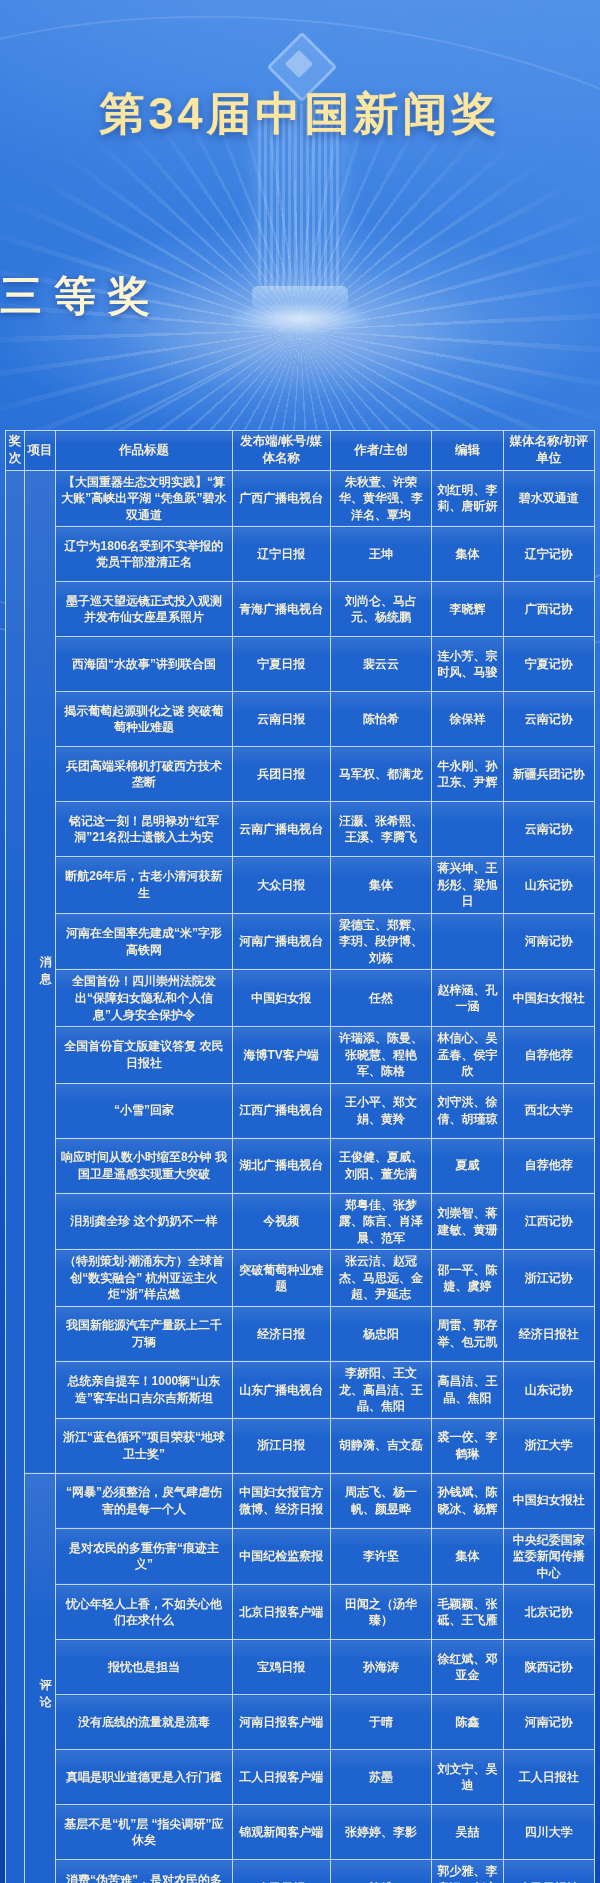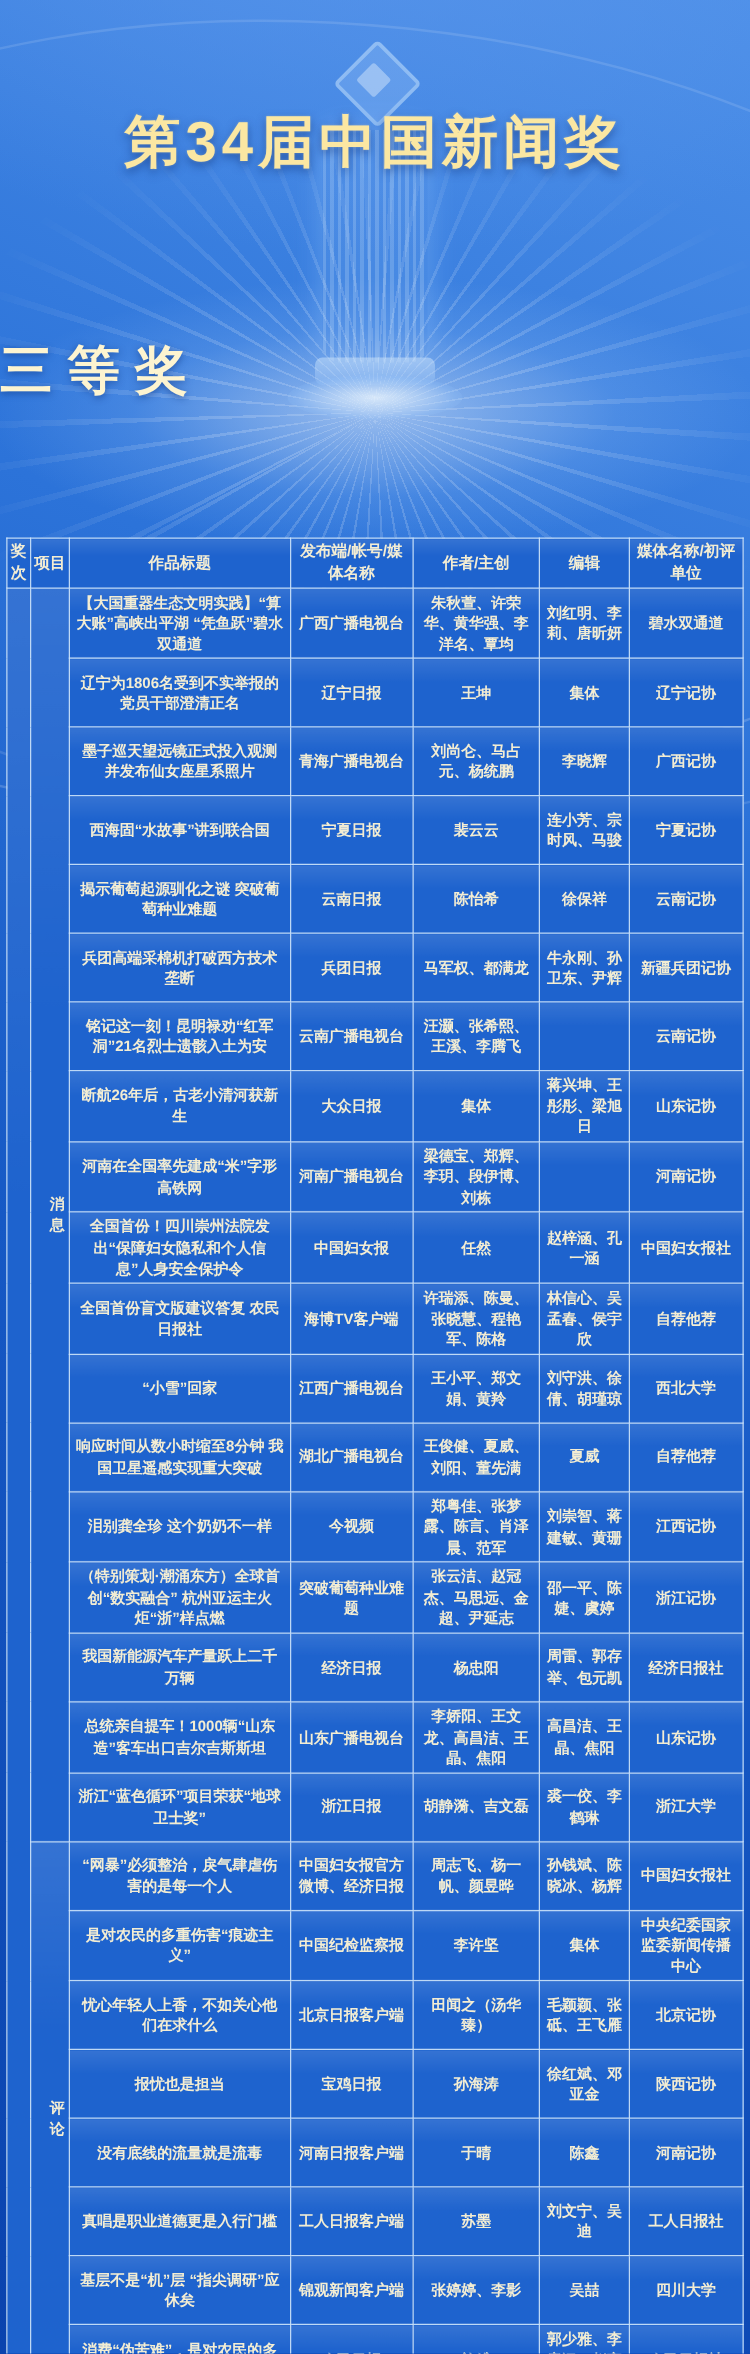--- a/index.html
+++ b/index.html
@@ -56,21 +56,21 @@
     border-collapse:collapse;table-layout:fixed;
   }
   .awards th,.awards td{
     border:1px solid rgba(206,228,250,.9);
     background:linear-gradient(180deg,rgba(255,255,255,.10),rgba(255,255,255,0) 34%),#1e63ce;
     color:#f3edd3;font-weight:bold;text-align:center;vertical-align:middle;
     font-size:12px;line-height:1.38;padding:3px 4px;word-break:break-all;
   }
   .awards th{font-size:12.5px;height:22px;padding:2px 2px;}
   .awards td{height:48px;}
-  .awards td.category-col{padding:2px 15px;}
+  .awards td.category-col{padding:2px 15px;font-family:Liberation Mono, monospace;}
   .awards td.award-col{padding:2px 1px;}
 </style>
 </head>
 <body>
 
 <div class="poster">
   <div class="beams"></div>
   <div class="swoosh s1"></div>
   <div class="swoosh s2"></div>
 

